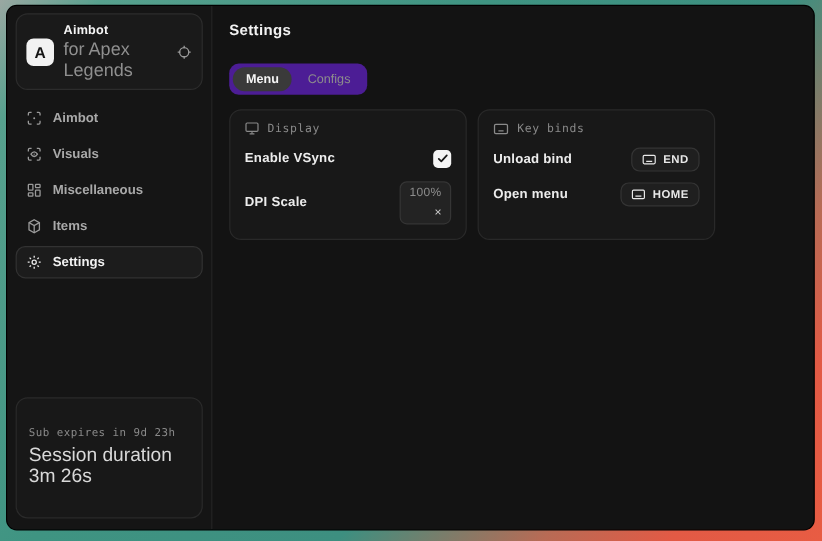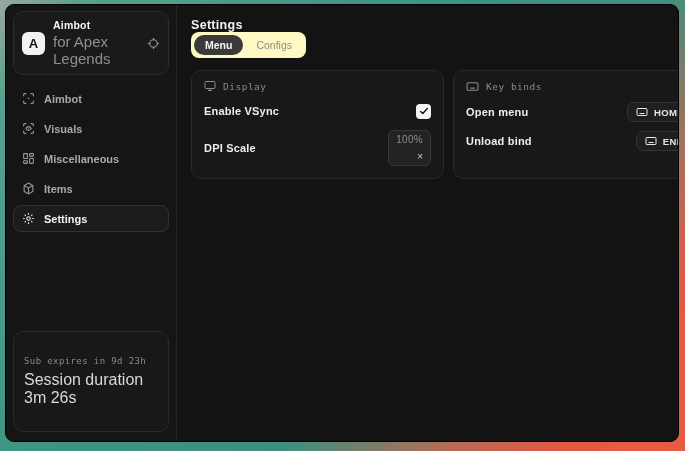--- a/index.html
+++ b/index.html
@@ -87,39 +87,39 @@
     font-family: "DejaVu Sans Mono", monospace;
     color: #8a8a8a;
     font-size: 9px;
     letter-spacing: .4px;
   }
   .sub-line2 { color: #d9d9d9; font-size: 16px; margin-top: 5px; }
   
   .main { flex: 1; padding: 13px 14px; }
   .page-title { color: #f2f2f2; font-size: 12.5px; font-weight: bold; letter-spacing: .3px; }
   .tabs {
-    margin-top: 0;
+    margin-top: 21px;
     display: inline-flex;
     align-items: center;
-    background: #fef9c3;
+    background: #4c1d95;
     border-radius: 8px;
     padding: 3px;
     gap: 2px;
   }
   .tab {
     font-size: 10.5px;
     color: #8d8d8d;
     padding: 4px 11px;
     border-radius: 12px;
     cursor: pointer;
   }
   .tab.active { background: #3a3a3a; color: #f5f5f5; font-weight: bold; }
   .cards { margin-top: 12px; display: flex; gap: 9px; }
   .card {
-    width: 253px;
+    width: 198px;
     border: 1px solid #292929;
     background: #181818;
     border-radius: 10px;
     padding: 9px 12px 12px 12px;
   }
   .card-header {
     display: flex; align-items: center; gap: 7px;
     color: #8a8a8a;
     font-family: "DejaVu Sans Mono", monospace;
     font-size: 9.5px;
@@ -307,41 +307,41 @@
           <span>
             <svg width="13" height="13" viewBox="0 0 24 24" fill="none" stroke="currentColor" stroke-width="2">
               <rect x="2" y="5" width="20" height="14" rx="2"></rect>
               <path d="M6 9h.01M10 9h.01M14 9h.01M18 9h.01M6 13h.01M18 13h.01M8 15h8"></path>
             </svg>
           </span>
           <span>Key binds</span>
         </div>
 
         <div class="card-row">
+          <span class="row-label">Unload bind</span>
+          <span class="bind-btn">
+            <span>
+              <svg width="12" height="12" viewBox="0 0 24 24" fill="none" stroke="currentColor" stroke-width="2">
+                <rect x="2" y="5" width="20" height="14" rx="2"></rect>
+                  <path d="M7 15h10"></path>
+              </svg>
+            </span>
+            <span class="bind-key">END</span>
+          </span>
+        </div>
+
+        <div class="card-row">
           <span class="row-label">Open menu</span>
           <span class="bind-btn">
             <span>
               <svg width="12" height="12" viewBox="0 0 24 24" fill="none" stroke="currentColor" stroke-width="2">
                 <rect x="2" y="5" width="20" height="14" rx="2"></rect>
                   <path d="M7 15h10"></path>
               </svg>
             </span>
             <span class="bind-key">HOME</span>
           </span>
         </div>
-
-        <div class="card-row">
-          <span class="row-label">Unload bind</span>
-          <span class="bind-btn">
-            <span>
-              <svg width="12" height="12" viewBox="0 0 24 24" fill="none" stroke="currentColor" stroke-width="2">
-                <rect x="2" y="5" width="20" height="14" rx="2"></rect>
-                  <path d="M7 15h10"></path>
-              </svg>
-            </span>
-            <span class="bind-key">END</span>
-          </span>
-        </div>
       </div>
 
     </div>
   </div>
 </div>
 
 </body></html>

